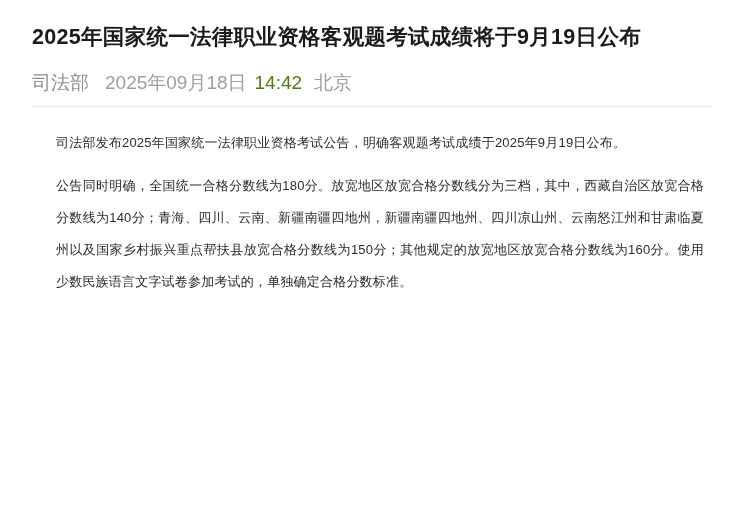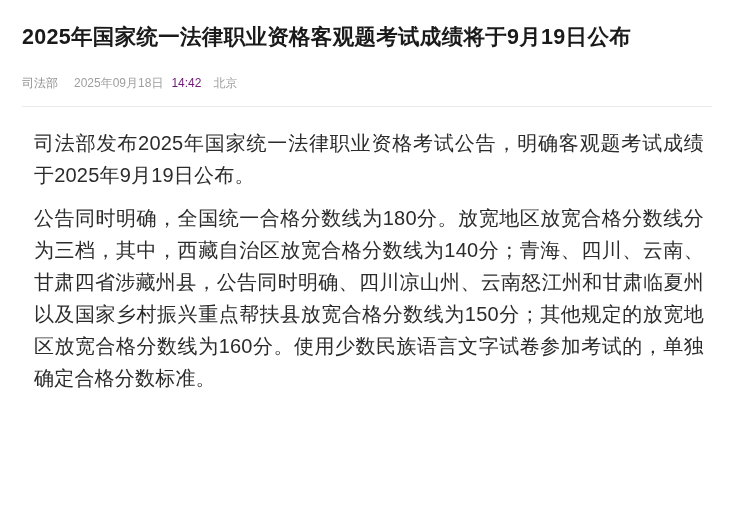--- a/index.html
+++ b/index.html
@@ -11,72 +11,72 @@
     width: 734px;
     height: 517px;
     overflow: hidden;
     font-family: "Liberation Sans", sans-serif;
     color: #222222;
   }
   .page {
     width: 734px;
     height: 517px;
     box-sizing: border-box;
-    padding: 18px 22px 0 22px;
+    padding: 18px 22px 0 32px;
     background: #ffffff;
     position: relative;
   }
   .article-title {
     font-size: 21.5px;
     font-weight: bold;
     color: #1a1a1a;
     letter-spacing: 0.3px;
     line-height: 30px;
     margin: 4px 0 0 0;
     white-space: nowrap;
   }
   .meta-row {
     display: flex;
     align-items: center;
     margin-top: 22px;
-    font-size: 12px;
+    font-size: 19px;
     color: #9a9a9a;
     line-height: 18px;
   }
   .meta-source {
     color: #8f8f8f;
     cursor: pointer;
   }
   .meta-date {
     margin-left: 16px;
     color: #9e9e9e;
     font-family: "Liberation Sans", sans-serif;
   }
   .meta-time {
     margin-left: 8px;
-    color: #701a75;
+    color: #4d7c0f;
   }
   .meta-location {
     margin-left: 12px;
     color: #9e9e9e;
   }
   .divider {
     margin-top: 14px;
     border-top: 1px solid #ececec;
     width: 100%;
   }
   .body-wrap {
     margin-top: 4px;
     padding: 0 8px 0 8px;
   }
   .para {
-    font-size: 20px;
+    font-size: 13px;
     line-height: 32px;
     color: #2b2b2b;
-    margin: 0 0 11px 4px;
+    margin: 0 0 11px 16px;
     text-align: justify;
     text-justify: inter-ideograph;
     letter-spacing: 0.2px;
   }
   .para:first-child {
     margin-top: 20px;
   }
 </style>
 </head>
 <body>
@@ -89,16 +89,16 @@
     <span class="meta-source">司法部</span>
     <span class="meta-date">2025年09月18日</span>
     <span class="meta-time">14:42</span>
     <span class="meta-location">北京</span>
   </div>
 
   <div class="divider"></div>
 
   <div class="body-wrap">
     <p class="para">司法部发布2025年国家统一法律职业资格考试公告，明确客观题考试成绩于2025年9月19日公布。</p>
-    <p class="para">公告同时明确，全国统一合格分数线为180分。放宽地区放宽合格分数线分为三档，其中，西藏自治区放宽合格分数线为140分；青海、四川、云南、甘肃四省涉藏州县，公告同时明确、四川凉山州、云南怒江州和甘肃临夏州以及国家乡村振兴重点帮扶县放宽合格分数线为150分；其他规定的放宽地区放宽合格分数线为160分。使用少数民族语言文字试卷参加考试的，单独确定合格分数标准。</p>
+    <p class="para">公告同时明确，全国统一合格分数线为180分。放宽地区放宽合格分数线分为三档，其中，西藏自治区放宽合格分数线为140分；青海、四川、云南、新疆南疆四地州，新疆南疆四地州、四川凉山州、云南怒江州和甘肃临夏州以及国家乡村振兴重点帮扶县放宽合格分数线为150分；其他规定的放宽地区放宽合格分数线为160分。使用少数民族语言文字试卷参加考试的，单独确定合格分数标准。</p>
   </div>
 
 </div>
 
 </body></html>

